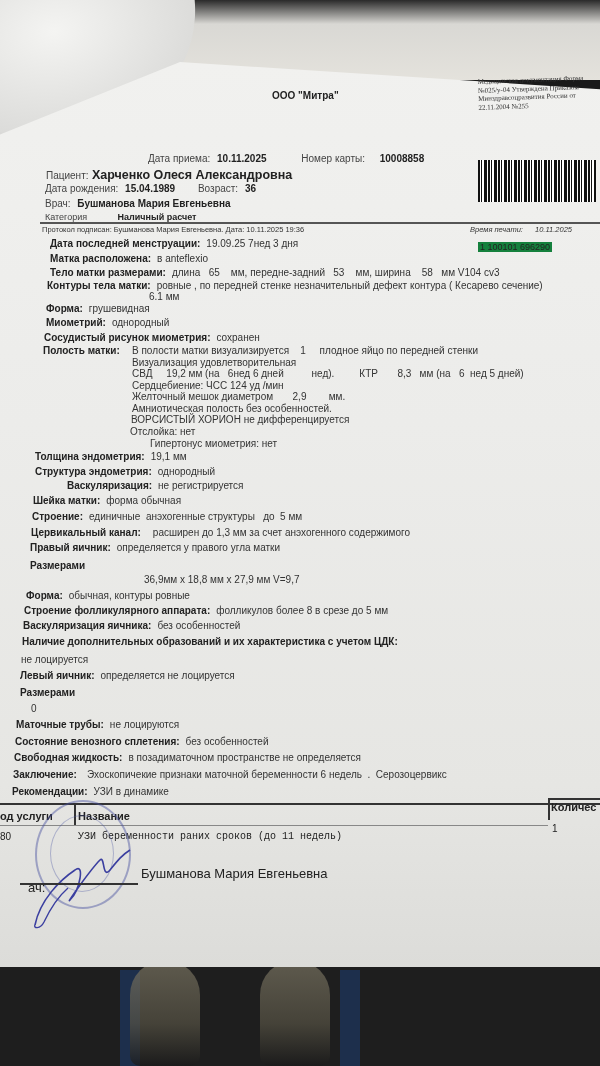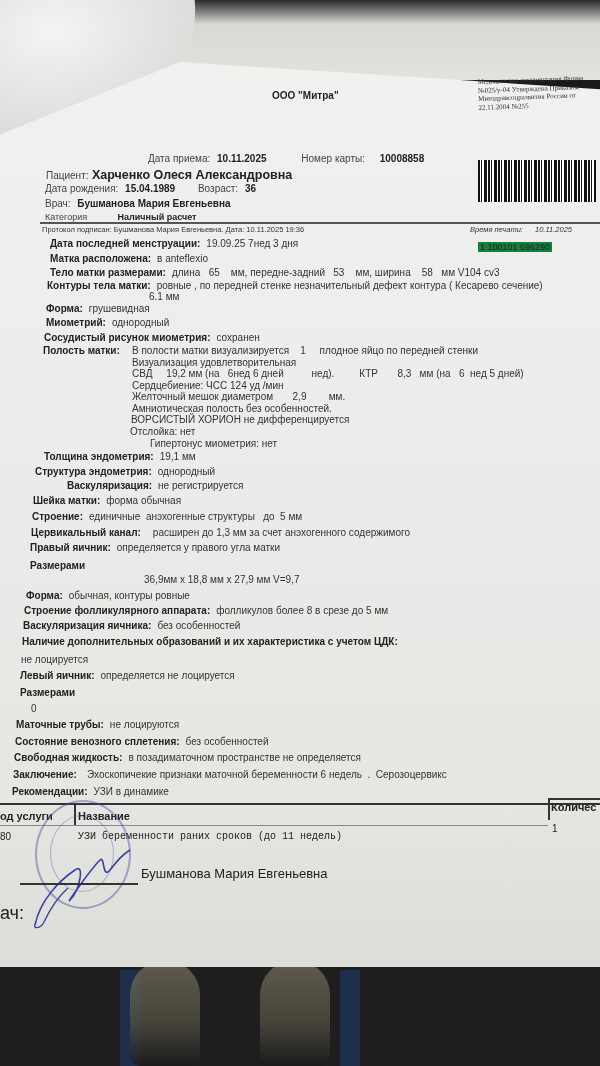--- a/index.html
+++ b/index.html
@@ -129,21 +129,21 @@
 <div class="abs sub" style="left:132px; top:345px; white-space:pre;">В полости матки визуализируется    1     плодное яйцо по передней стенки</div>
 <div class="abs sub" style="left:132px; top:357px;">Визуализация удовлетворительная</div>
 <div class="abs sub" style="left:132px; top:368px; white-space:pre;">СВД     19,2 мм (на   6нед 6 дней          нед).         КТР       8,3   мм (на   6  нед 5 дней)</div>
 <div class="abs sub" style="left:132px; top:380px;">Сердцебиение: ЧСС 124 уд /мин</div>
 <div class="abs sub" style="left:132px; top:391px; white-space:pre;">Желточный мешок диаметром       2,9        мм.</div>
 <div class="abs sub" style="left:132px; top:403px;">Амниотическая полость без особенностей.</div>
 <div class="abs sub" style="left:131px; top:414px;">ВОРСИСТЫЙ ХОРИОН не дифференцируется</div>
 <div class="abs sub" style="left:130px; top:426px;">Отслойка: нет</div>
 <div class="abs sub" style="left:130px; top:438px;padding-left:20px;">Гипертонус миометрия: нет</div>
 
-<div class="abs row" style="left:44px; top:451px;text-align:right;"><span class="k">Толщина эндометрия:</span><span class="v">19,1 мм</span></div>
+<div class="abs row" style="left:35px; top:451px;text-align:right;"><span class="k">Толщина эндометрия:</span><span class="v">19,1 мм</span></div>
 <div class="abs row" style="left:35px; top:466px;"><span class="k">Структура эндометрия:</span><span class="v">однородный</span></div>
 <div class="abs row" style="left:34px; top:480px;padding-left:33px;"><span class="k">Васкуляризация:</span><span class="v">не регистрируется</span></div>
 <div class="abs row" style="left:33px; top:495px;"><span class="k">Шейка матки:</span><span class="v">форма обычная</span></div>
 <div class="abs row" style="left:32px; top:511px;"><span class="k">Строение:</span><span class="v" style="white-space:pre">единичные  анэхогенные структуры   до  5 мм</span></div>
 <div class="abs row" style="left:31px; top:527px;"><span class="k">Цервикальный канал:</span><span class="v" style="margin-left:12px">расширен до 1,3 мм за счет анэхогенного содержимого</span></div>
 <div class="abs row" style="left:30px; top:542px;"><span class="k">Правый яичник:</span><span class="v">определяется у правого угла матки</span></div>
 <div class="abs row" style="left:30px; top:560px;"><span class="k">Размерами</span></div>
 <div class="abs sub" style="left:144px; top:574px;">36,9мм х 18,8 мм х 27,9 мм  V=9,7</div>
 
 <div class="abs row" style="left:26px; top:590px;"><span class="k">Форма:</span><span class="v">обычная, контуры ровные</span></div>
@@ -172,15 +172,15 @@
 <div class="abs td" style="left:0; top:831px;">80</div>
 <div class="abs td" style="left:78px; top:831px;font-family:Liberation Mono, monospace;">УЗИ  беременности раних сроков (до 11 недель)</div>
 <div class="abs td" style="left:552px; top:823px;">1</div>
 
 <div class="stamp"></div>
 <div class="stamp-inner"></div>
 <svg class="signature" width="110" height="90">
   <path d="M5 85 C 10 60, 30 40, 45 30 C 55 22, 50 50, 40 60 C 35 66, 60 30, 70 20 C 75 15, 72 40, 80 30 C 88 20, 92 15, 100 10" stroke="#3b3fa0" stroke-width="1.6" fill="none"></path>
   <path d="M5 85 C 3 88, 10 90, 14 82 C 22 65, 30 55, 38 48" stroke="#3b3fa0" stroke-width="1.4" fill="none"></path>
 </svg>
-<div class="abs" style="left:0; top:903px; font-size:18px;">ач:</div>
+<div class="abs" style="left:0; top:880px; font-size:13px;padding-left:28px;">ач:</div>
 <div class="sigline"></div>
 <div class="abs" style="left:141px; top:866px; font-size:13px;">Бушманова Мария Евгеньевна</div>
 
 </body></html>

